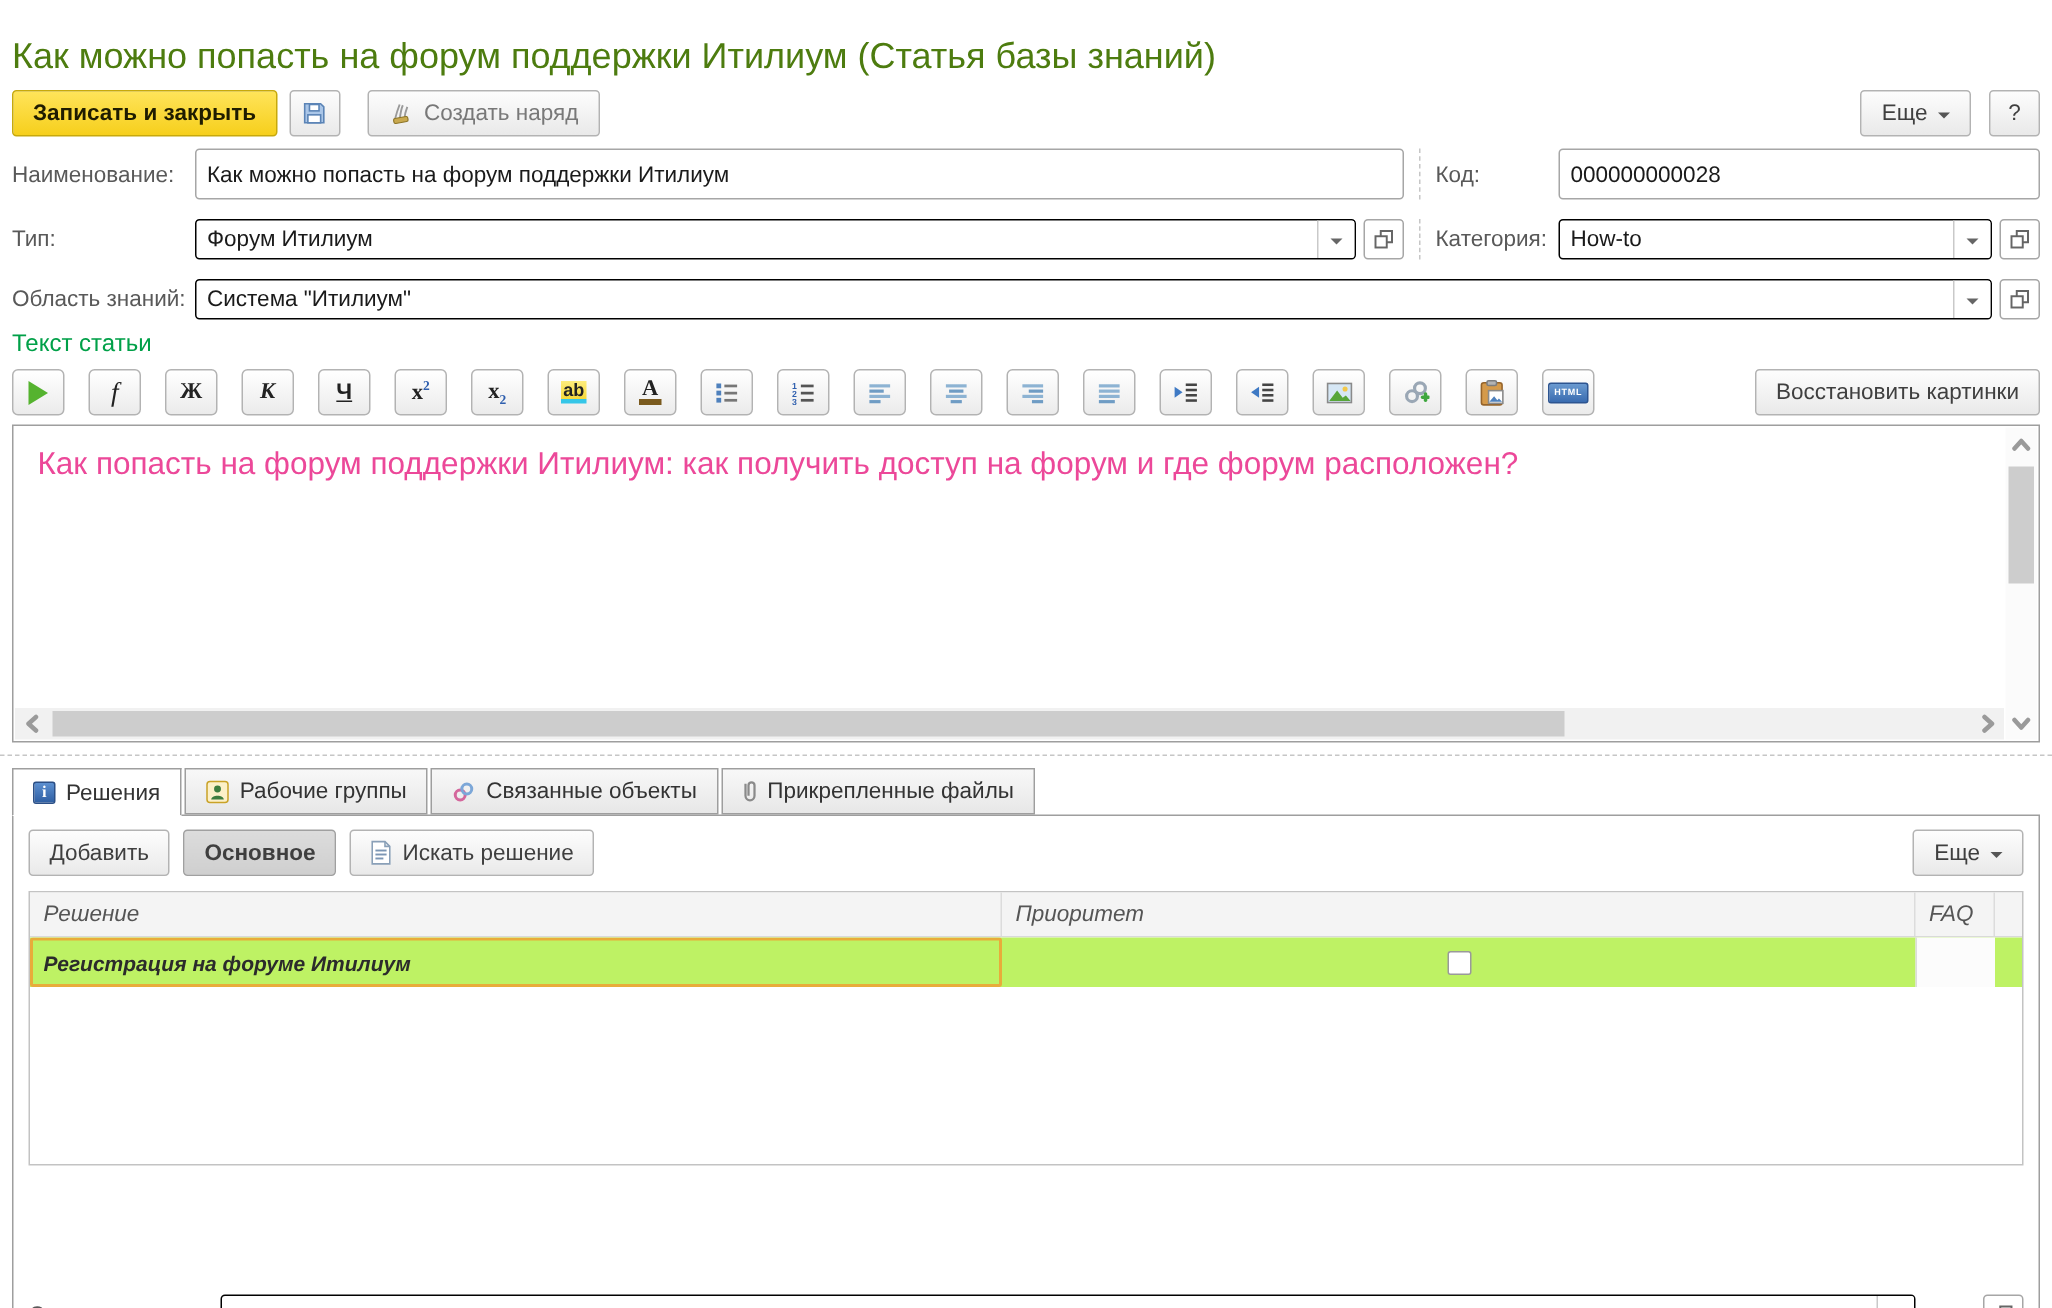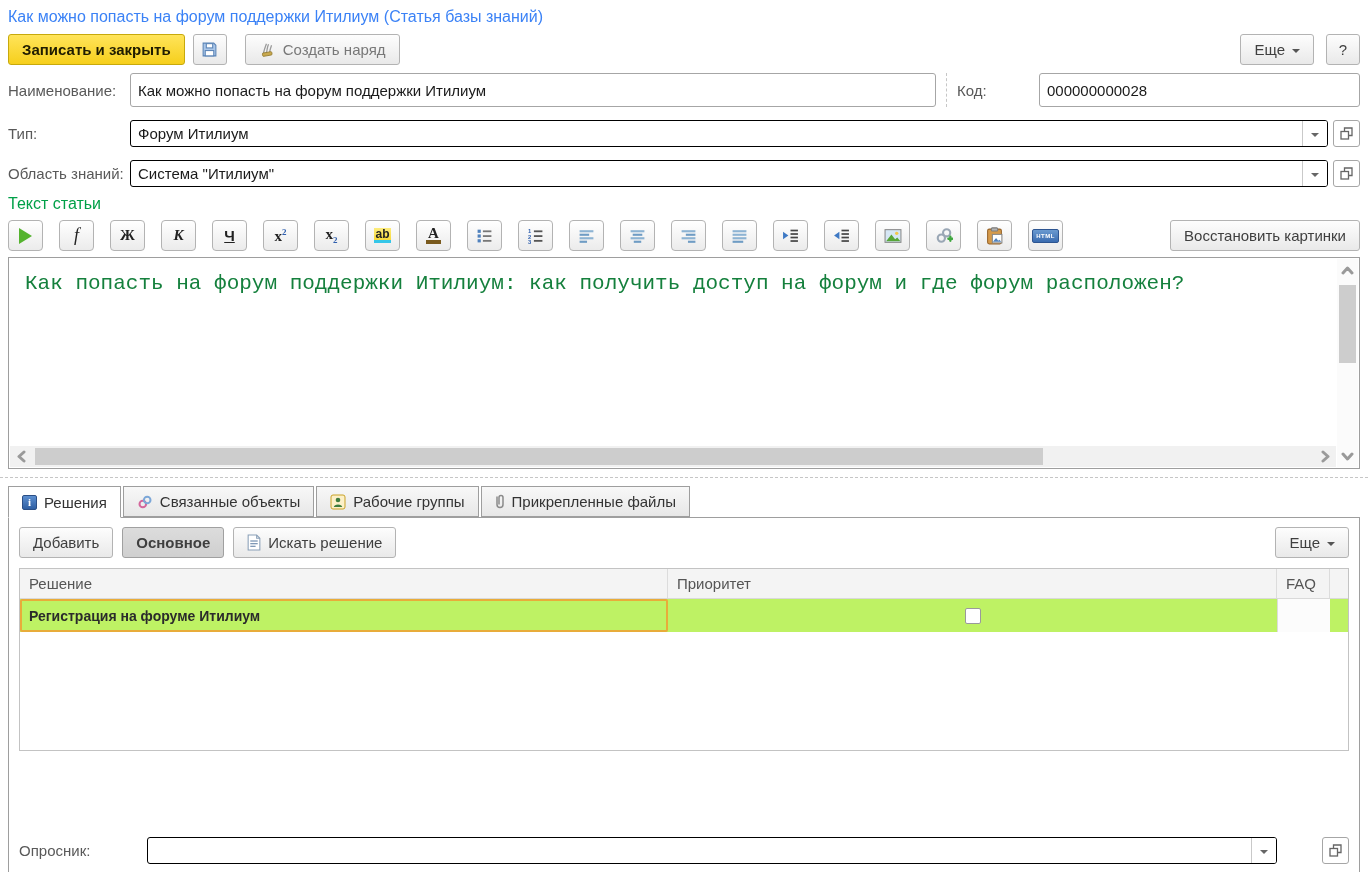--- a/index.html
+++ b/index.html
@@ -2,21 +2,21 @@
 <html><head>
 <meta charset="utf-8">
 <style>
   * { box-sizing: border-box; margin: 0; padding: 0; }
   html,body { width:1368px; height:872px; background:#fff; overflow:hidden;
               font-family:"Liberation Sans", sans-serif; color:#333; }
 
   .page { position:relative; width:1368px; height:872px; }
 
   
-  .win-title { padding:8px 8px 4px; font-size:16px; color:#3b82f6; white-space:nowrap; }
+  .win-title { padding:24px 8px 4px; font-size:24px; color:#4d7c0f; white-space:nowrap; }
 
   
   .cmdbar { display:flex; align-items:center; padding:4px 8px 8px; }
   .btn { display:inline-flex; align-items:center; justify-content:center; gap:7px;
          height:31px; padding:0 13px; border:1px solid #b3b3b3; border-radius:3px;
          background:linear-gradient(#fdfdfd,#e9e9e9); font-size:15px; color:#3f3f3f;
          cursor:default; white-space:nowrap; }
   .btn-primary { background:linear-gradient(#ffe45a,#f6cf1c); border-color:#c7a90c;
                  font-weight:bold; color:#1f1c00; }
   .btn-sq { width:34px; padding:0; }
@@ -60,21 +60,21 @@
   .fc-a { display:flex; flex-direction:column; align-items:center; line-height:12px; }
   .fc-a .bar { width:15px; height:4px; background:#7a5a1e; margin-top:1px; }
   .sup2 { color:#2f5fae; font-size:9px; vertical-align:super; font-weight:bold; }
   .sub2 { color:#2f5fae; font-size:9px; vertical-align:sub; font-weight:bold; }
   .html-badge { background:linear-gradient(#6a9ad0,#3a6cb0); border:1px solid #2d5591; color:#fff;
                 font-size:6px; font-weight:bold; padding:3px 3px; border-radius:2px; letter-spacing:.5px; }
   .restore-btn { margin-left:auto; }
 
   .editor { position:relative; margin:0 8px; height:212px; border:1px solid #9e9e9e; background:#fff; }
   .editor-text { position:absolute; top:14px; left:16px; right:40px;
-                 font-family:Liberation Mono, monospace; font-size:21px; color:#15803d; }
+                 font-family:Liberation Sans, sans-serif; font-size:21px; color:#ec4899; }
   .vscroll { position:absolute; top:1px; right:1px; bottom:1px; width:21px; background:#fbfbfb; }
   .vscroll .thumb { position:absolute; left:2px; right:2px; top:26px; height:78px; background:#cdcdcd; }
   .hscroll { position:absolute; left:1px; right:23px; bottom:1px; height:21px; background:#f1f1f1; }
   .hscroll .thumb { position:absolute; top:2px; bottom:2px; left:25px; width:76%; background:#cdcdcd; }
   .sc-btn { position:absolute; display:flex; align-items:center; justify-content:center; }
   .sc-up { top:0; left:0; right:0; height:22px; }
   .sc-down { bottom:0; left:0; right:0; height:22px; }
   .sc-left { left:0; top:0; bottom:0; width:22px; }
   .sc-right { right:0; top:0; bottom:0; width:22px; }
 
@@ -87,21 +87,21 @@
          font-size:15px; color:#333; margin-right:2px; }
   .tab.active { background:#fff; border-bottom:1px solid #fff; margin-bottom:-1px; height:32px; }
   .panel { margin:0 8px; border:1px solid #9e9e9e; background:#fff; position:relative;
            height:360px; display:flex; flex-direction:column; }
 
   .panel-btns { display:flex; align-items:center; padding:9px 10px 6px; gap:9px; }
   .btn-pressed { background:linear-gradient(#dcdcdc,#cfcfcf); border-color:#a0a0a0; font-weight:bold; }
 
   
   .tbl { margin:4px 10px 0; border:1px solid #c3c3c3; }
-  .tbl-hdr, .tbl-row { display:grid; grid-template-columns:648px 1fr 53px 18px; }
+  .tbl-hdr, .tbl-row { display:grid; grid-template-columns:648px 1fr 53px 18px;font-style:italic; }
   .tbl-hdr { height:30px; background:#f4f4f4; border-bottom:1px solid #d9d9d9; }
   .tbl-hdr > div { display:flex; align-items:center; padding:0 9px; font-size:15px;
                    color:#555; border-right:1px solid #dcdcdc; }
   .tbl-hdr > div:last-child { border-right:none; }
   .tbl-body { height:151px; background:#fff; }
   .tbl-row { height:33px; background:#bef264; }
   .tbl-row > div { display:flex; align-items:center; padding:0 9px; font-size:14px;
                    font-weight:bold; color:#2b2b2b; }
   .cell-selected { box-shadow: inset 0 0 0 2px #E8AC3A; border-radius:2px; }
   .cell-gutter { border-left:1px solid #dcdcdc; background:#fcfcfc; }
@@ -175,20 +175,37 @@
           </div>
       </div>
       <div class="open-btn">
         <span>
           <svg width="13" height="13" viewBox="0 0 13 13" fill="none" stroke="#666" stroke-width="1.3">
               <rect x="1" y="4.5" width="7.5" height="7.5"></rect>
               <path d="M4.5 4.5V1H12v7.5H8.5"></path>
             </svg>
         </span>
       </div>
+      <div class="rcol">
+        <div class="flabel-sm">Категория:</div>
+        <div class="combo">
+          <div class="val">How-to</div>
+          <div class="dd-btn">
+              <span class="caret"></span>
+            </div>
+        </div>
+        <div class="open-btn">
+          <span>
+            <svg width="13" height="13" viewBox="0 0 13 13" fill="none" stroke="#666" stroke-width="1.3">
+                <rect x="1" y="4.5" width="7.5" height="7.5"></rect>
+                <path d="M4.5 4.5V1H12v7.5H8.5"></path>
+              </svg>
+          </span>
+        </div>
+      </div>
     </div>
     <div class="frow" style="margin-bottom:6px;">
       <div class="flabel">Область знаний:</div>
       <div class="combo">
         <div class="val">Система "Итилиум"</div>
         <div class="dd-btn">
             <span class="caret"></span>
           </div>
       </div>
       <div class="open-btn">
@@ -406,36 +423,36 @@
 
   <div class="dashed-sep"></div>
 
   <div class="tabs">
     <div class="tab active">
       <span style="width:15px;height:15px;border-radius:2px;background:linear-gradient(#5c8fd0,#2f5fa3);border:1px solid #2b4f86;display:flex;align-items:center;justify-content:center;color:#fff;font-family:'Liberation Serif',serif;font-weight:bold;font-size:11px;">i</span>
       <span>Решения</span>
     </div>
     <div class="tab">
       <span>
-        <svg width="16" height="16" viewBox="0 0 16 16" fill="none">
-            <circle cx="5.8" cy="10" r="3.3" stroke="#d4679c" stroke-width="2"></circle>
-            <circle cx="10.2" cy="6" r="3.3" stroke="#7ca7d8" stroke-width="2"></circle>
-          </svg>
-      </span>
-      <span>Связанные объекты</span>
-    </div>
-    <div class="tab">
-      <span>
         <svg width="16" height="16" viewBox="0 0 16 16">
             <rect x="1" y="1" width="14" height="14" rx="2" fill="#fcf0c8" stroke="#c9a227"></rect>
             <circle cx="8" cy="6" r="2.3" fill="#3e7d3e"></circle>
             <path d="M3.8 13c0-3.4 8.4-3.4 8.4 0z" fill="#3e7d3e"></path>
           </svg>
       </span>
       <span>Рабочие группы</span>
+    </div>
+    <div class="tab">
+      <span>
+        <svg width="16" height="16" viewBox="0 0 16 16" fill="none">
+            <circle cx="5.8" cy="10" r="3.3" stroke="#d4679c" stroke-width="2"></circle>
+            <circle cx="10.2" cy="6" r="3.3" stroke="#7ca7d8" stroke-width="2"></circle>
+          </svg>
+      </span>
+      <span>Связанные объекты</span>
     </div>
     <div class="tab">
       <span>
         <svg width="10" height="17" viewBox="0 0 10 17" fill="none" stroke="#8a8a8a" stroke-width="1.5">
             <path d="M2 3.5v8a3 3 0 0 0 6 0v-7a2 2 0 0 0-4 0v7"></path>
           </svg>
       </span>
       <span>Прикрепленные файлы</span>
     </div>
   </div>

